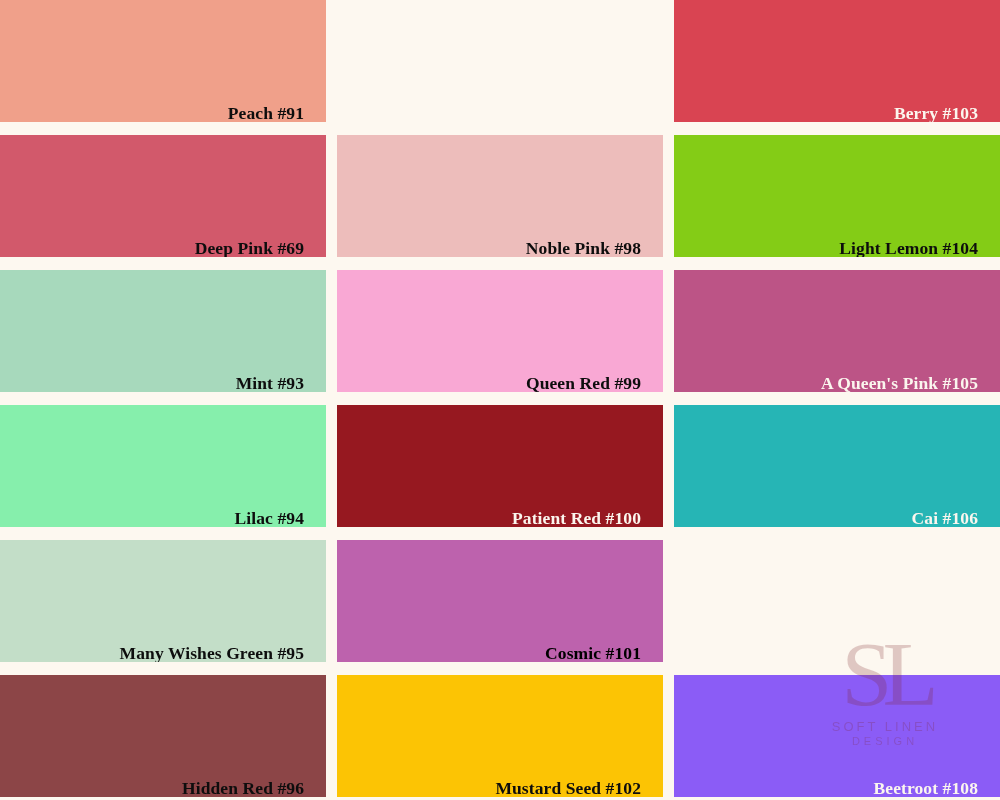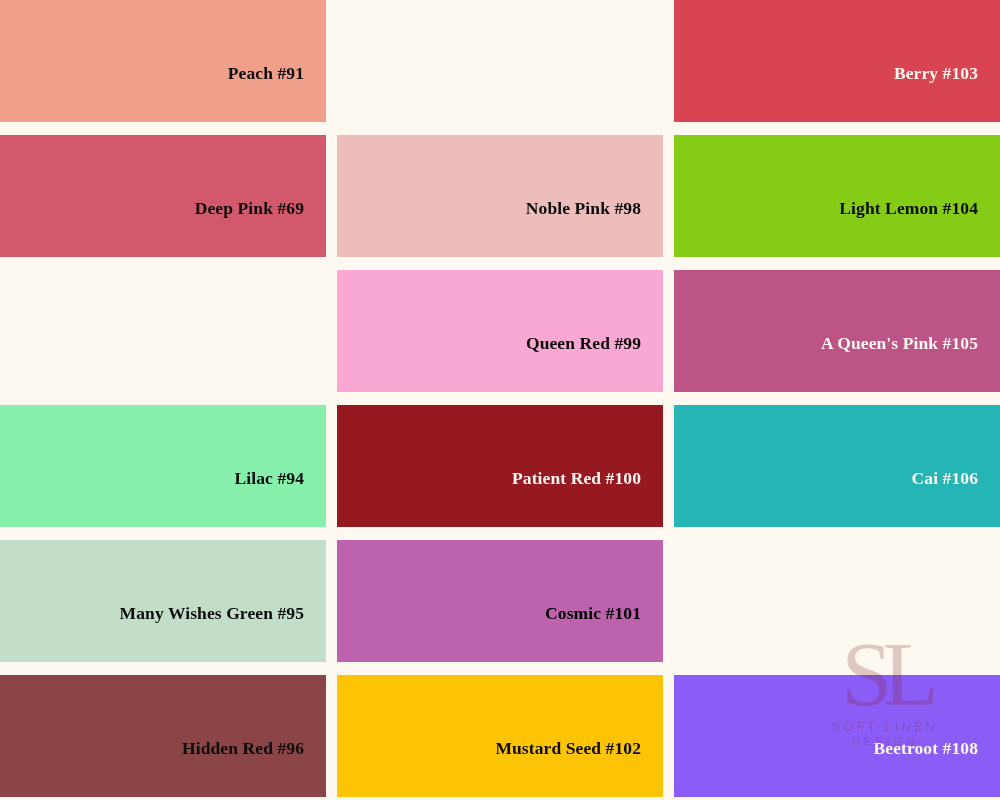--- a/index.html
+++ b/index.html
@@ -20,21 +20,21 @@
     height: 800px;
     display: grid;
     grid-template-columns: 326px 11px 326px 11px 326px;
     grid-template-rows: 122px 13px 122px 13px 122px 13px 122px 13px 122px 13px 122px;
     background: #FDF8F0;
   }
   .swatch {
     position: relative;
     overflow: hidden;
     display: flex;
-    align-items: center;
+    align-items: flex-end;
     justify-content: flex-end;
   }
   
   .col-1 { grid-column: 1; }
   .col-2 { grid-column: 3; }
   .col-3 { grid-column: 5; }
   .row-1 { grid-row: 1; }
   .row-2 { grid-row: 3; }
   .row-3 { grid-row: 5; }
   .row-4 { grid-row: 7; }
@@ -94,20 +94,23 @@
 <body style="background-color: rgb(253, 248, 240);">
 
 <div id="palette-grid">
 
   <div class="swatch col-1 row-1" style="background-color: rgb(240, 160, 138);">
     <span class="swatch-label" style="color: rgb(13, 13, 13);">Peach #91</span>
   </div>
   <div class="swatch col-1 row-2" style="background-color: rgb(210, 89, 107);">
     <span class="swatch-label" style="color: rgb(13, 13, 13);">Deep Pink #69</span>
   </div>
+  <div class="swatch col-1 row-3" style="background-color: rgb(167, 217, 188);">
+    <span class="swatch-label" style="color: rgb(13, 13, 13);">Mint #93</span>
+  </div>
   <div class="swatch col-1 row-4" style="background-color: #86efac;">
     <span class="swatch-label" style="color: rgb(13, 13, 13);">Lilac #94</span>
   </div>
   <div class="swatch col-1 row-5" style="background-color: rgb(195, 222, 200);">
     <span class="swatch-label" style="color: rgb(13, 13, 13);">Many Wishes Green #95</span>
   </div>
   <div class="swatch col-1 row-6" style="background-color: rgb(140, 69, 71);">
     <span class="swatch-label" style="color: rgb(13, 13, 13);">Hidden Red #96</span>
   </div>
 

